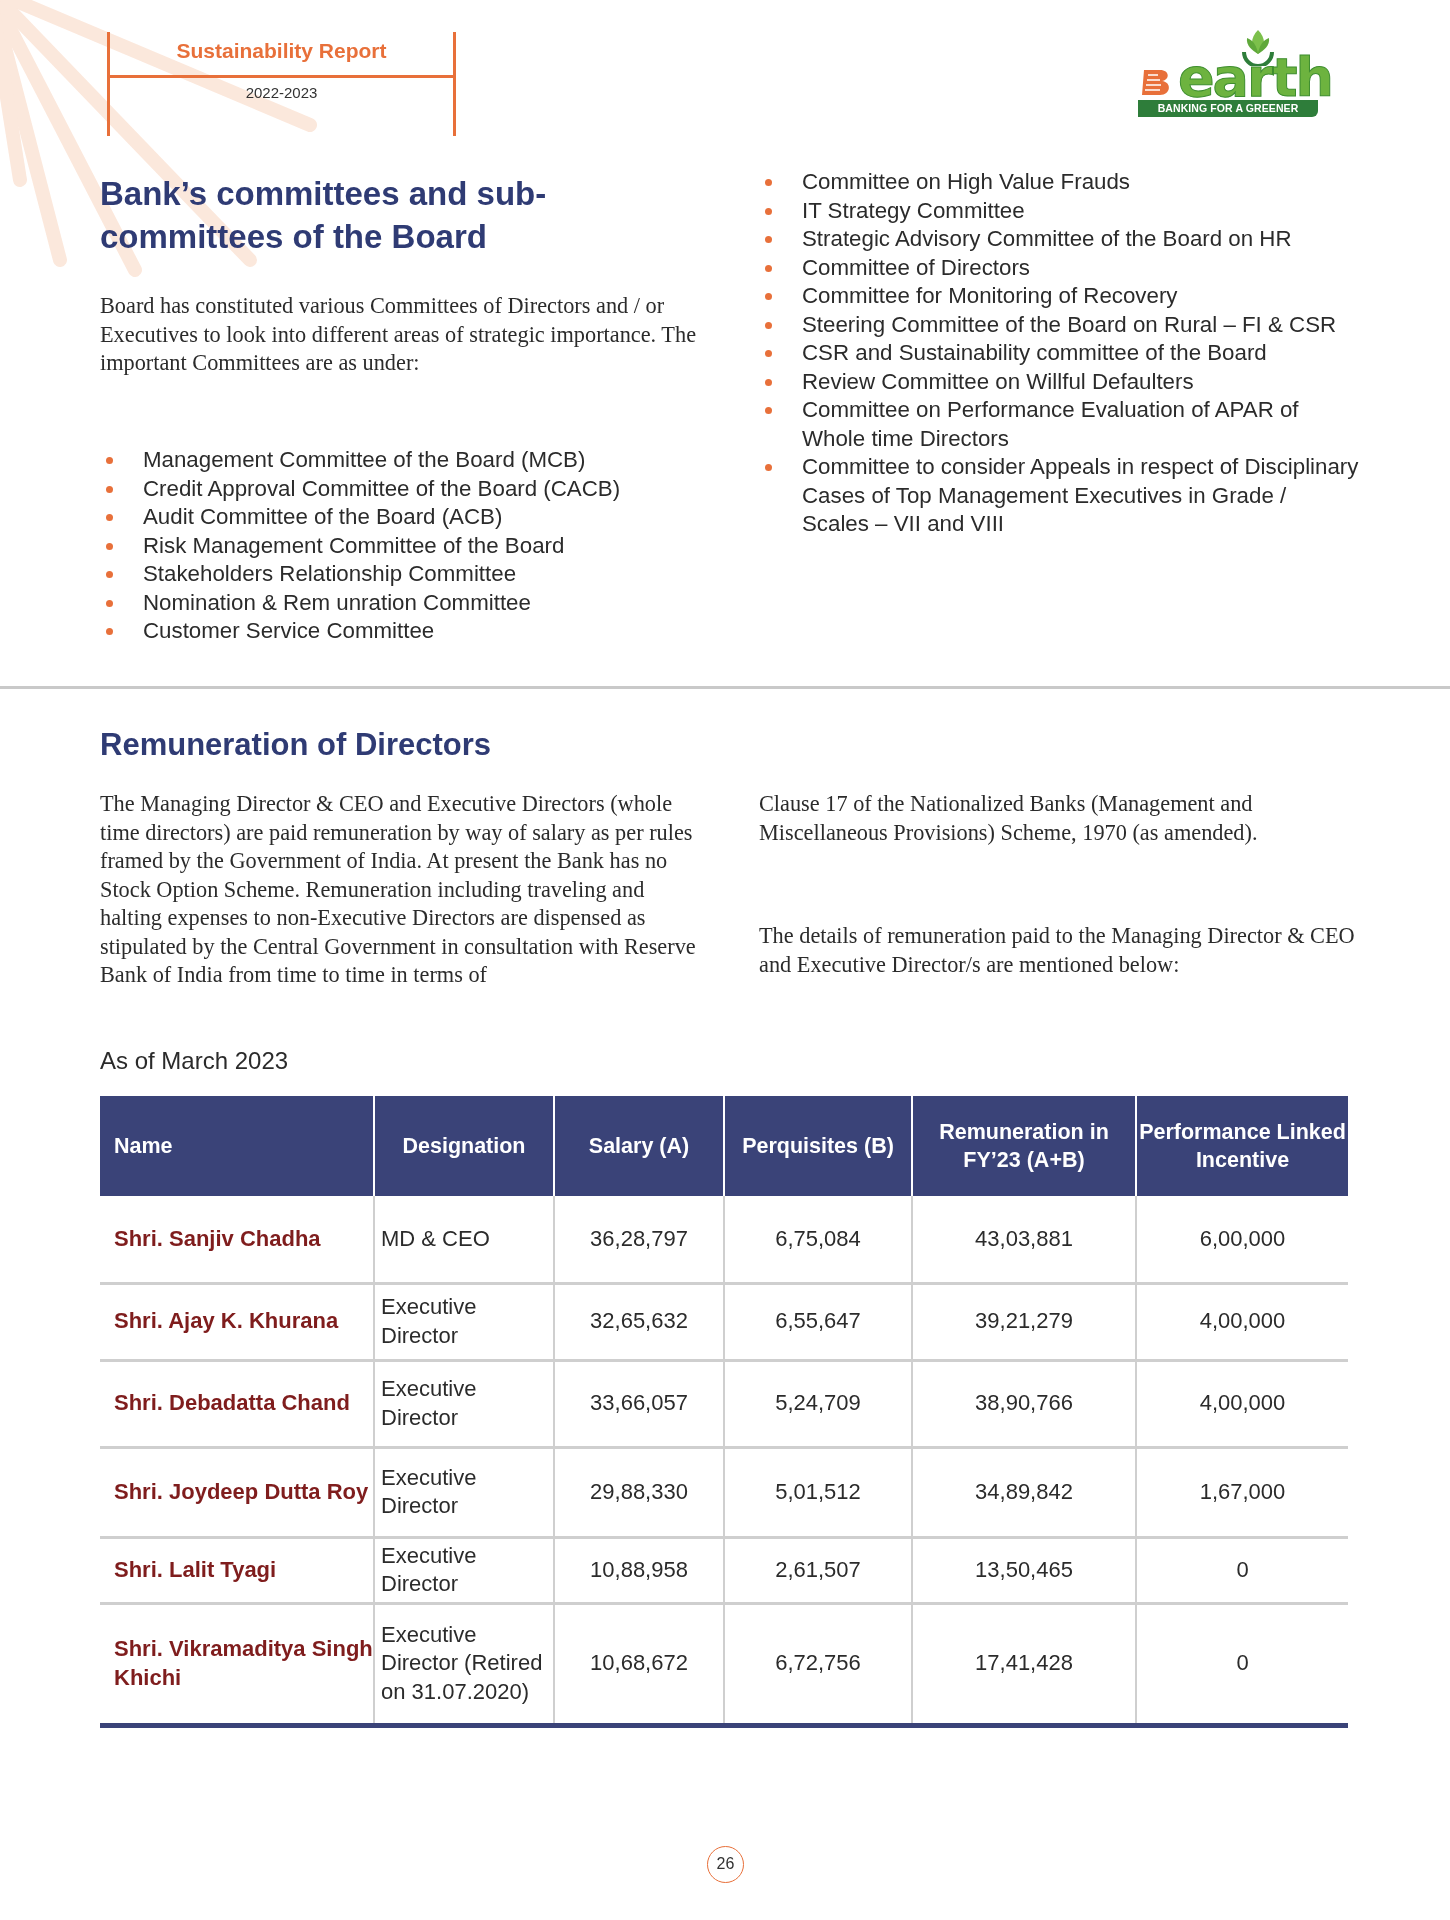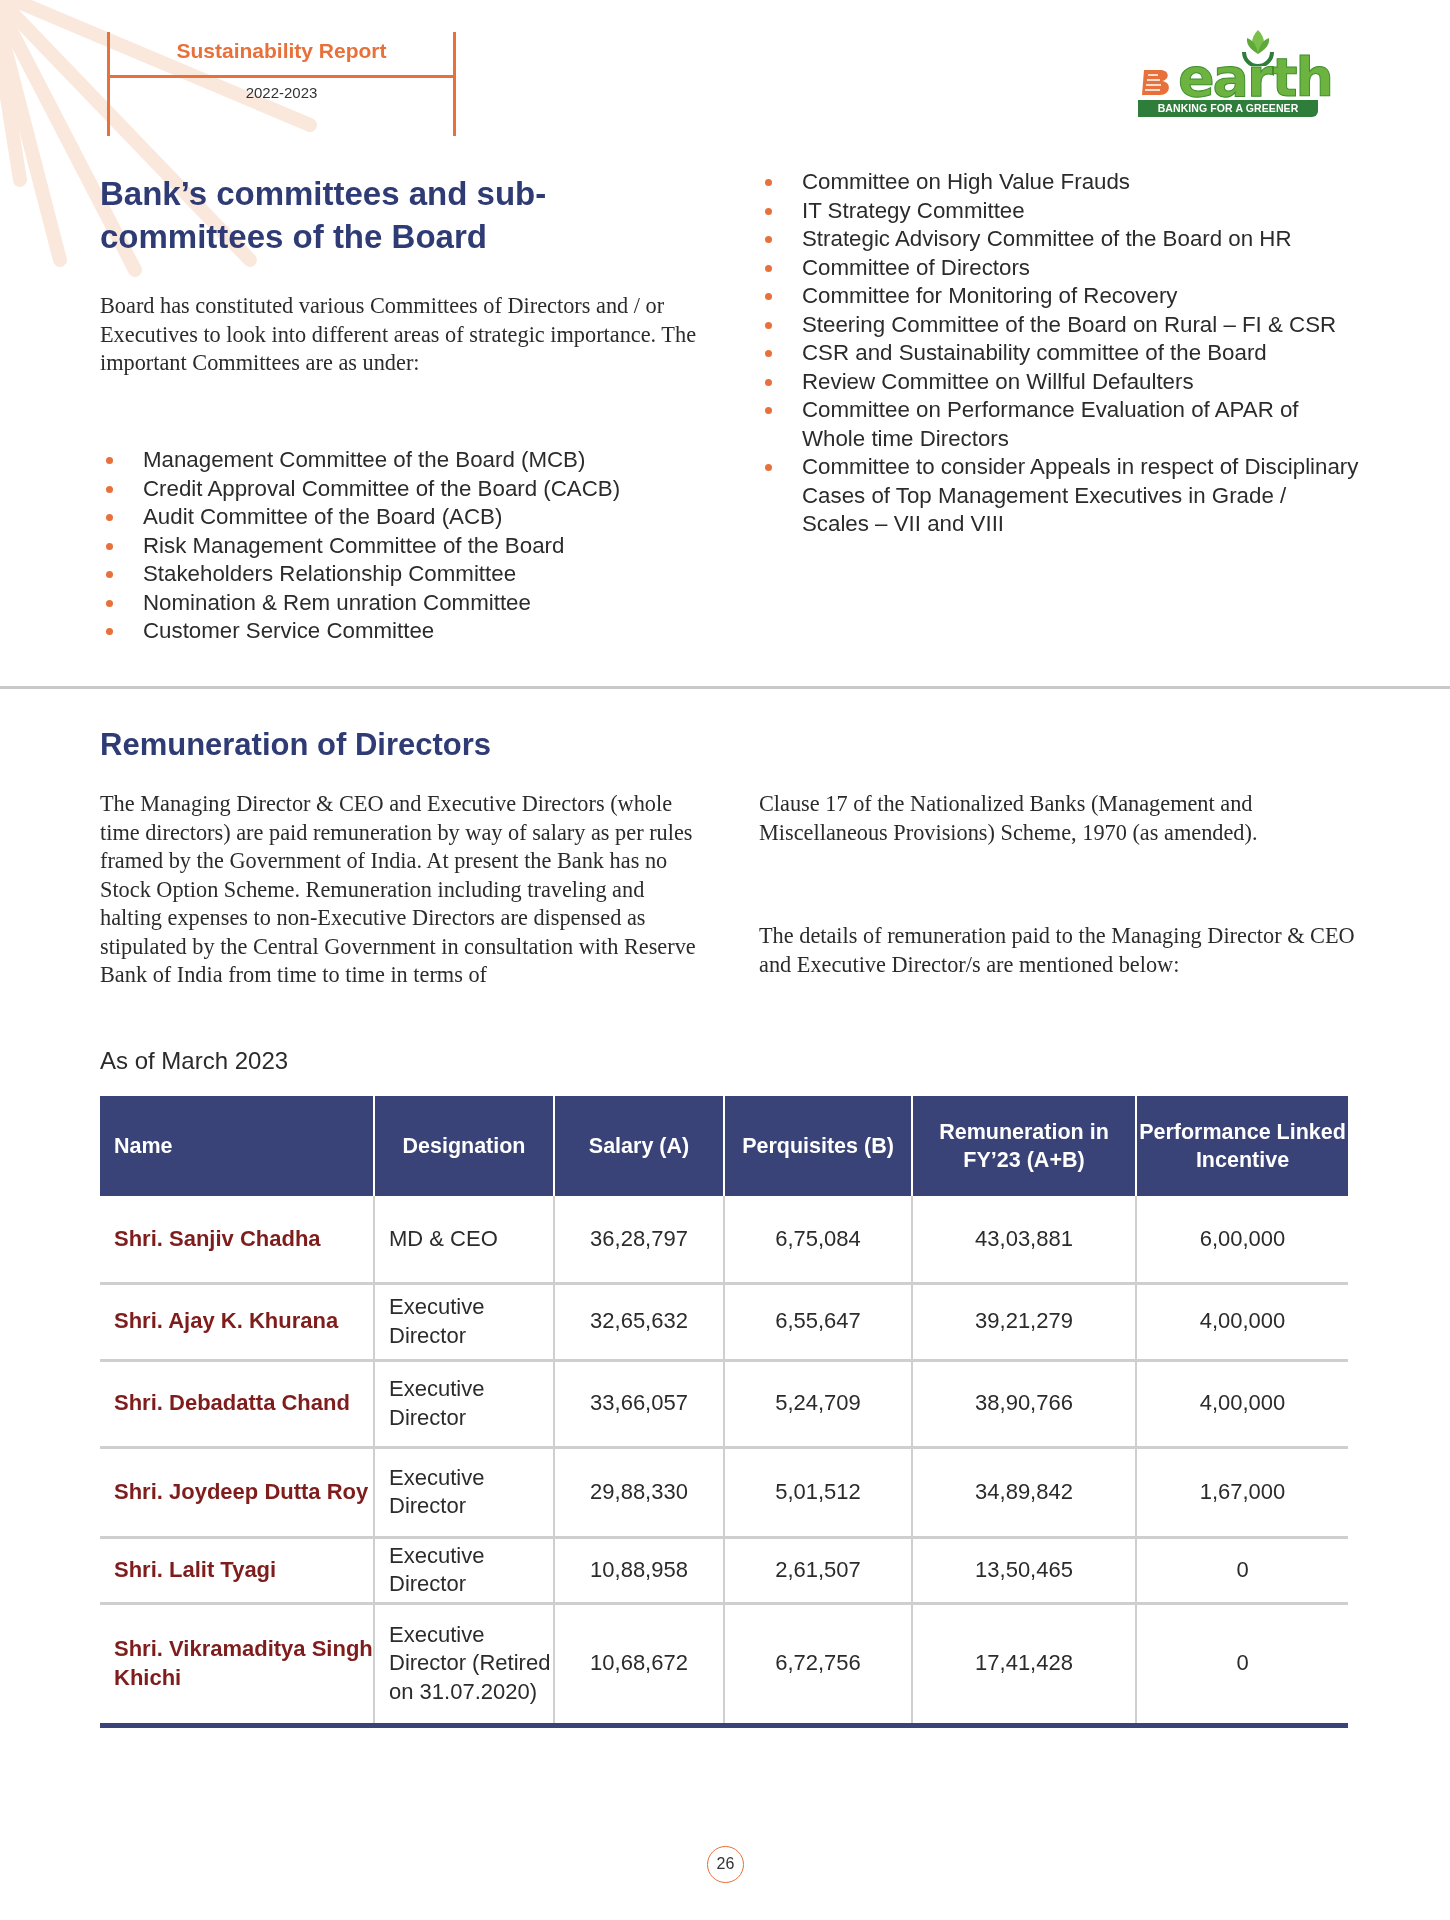--- a/index.html
+++ b/index.html
@@ -39,21 +39,21 @@
   .p-rem-right1 { left: 759px; top: 790px; width: 600px; }
   .p-rem-right2 { left: 759px; top: 922px; width: 600px; }
   .as-of { position: absolute; left: 100px; top: 1047px; font-size: 24px; color: #2b2b2b; }
 
   .tbl { position: absolute; left: 100px; top: 1096px; width: 1248px; border-collapse: collapse; table-layout: fixed; }
   .tbl th { background: #3A4378; color: #ffffff; font-weight: bold; font-size: 21.5px; line-height: 28px; height: 100px; border-left: 2px solid #ffffff; vertical-align: middle; }
   .tbl th:first-child { border-left: none; text-align: left; padding-left: 14px; }
   .tbl td { font-size: 22px; line-height: 28.5px; color: #2b2b2b; border-left: 2px solid #cfcfcf; border-top: 3px solid #cfcfcf; vertical-align: middle; text-align: center; }
   .tbl tr.first td { border-top: none; }
   .tbl td:first-child { border-left: none; text-align: left; padding-left: 14px; font-weight: bold; color: #7f1d1d; }
-  .tbl td.desig { text-align: left; padding-left: 14px; }
+  .tbl td.desig { text-align: left; padding-left: 6px; }
   .tbl tr.last td { border-bottom: 5px solid #3A4378; }
 
   .gri { position: absolute; left: 100px; top: 1896px; font-size: 10px; line-height: 19px; color: #333; margin-top: 27px; }
   .pgnum { position: absolute; left: 707px; top: 1846px; width: 37px; height: 37px; border: 1.5px solid #E8703A; border-radius: 50%; text-align: center; line-height: 34px; font-size: 16px; color: #333; }
 </style>
 </head>
 <body>
 
 <svg class="rays" viewBox="0 0 330 300">
   <g stroke="#FBE4D6" stroke-width="14" stroke-linecap="round" opacity="0.85">

